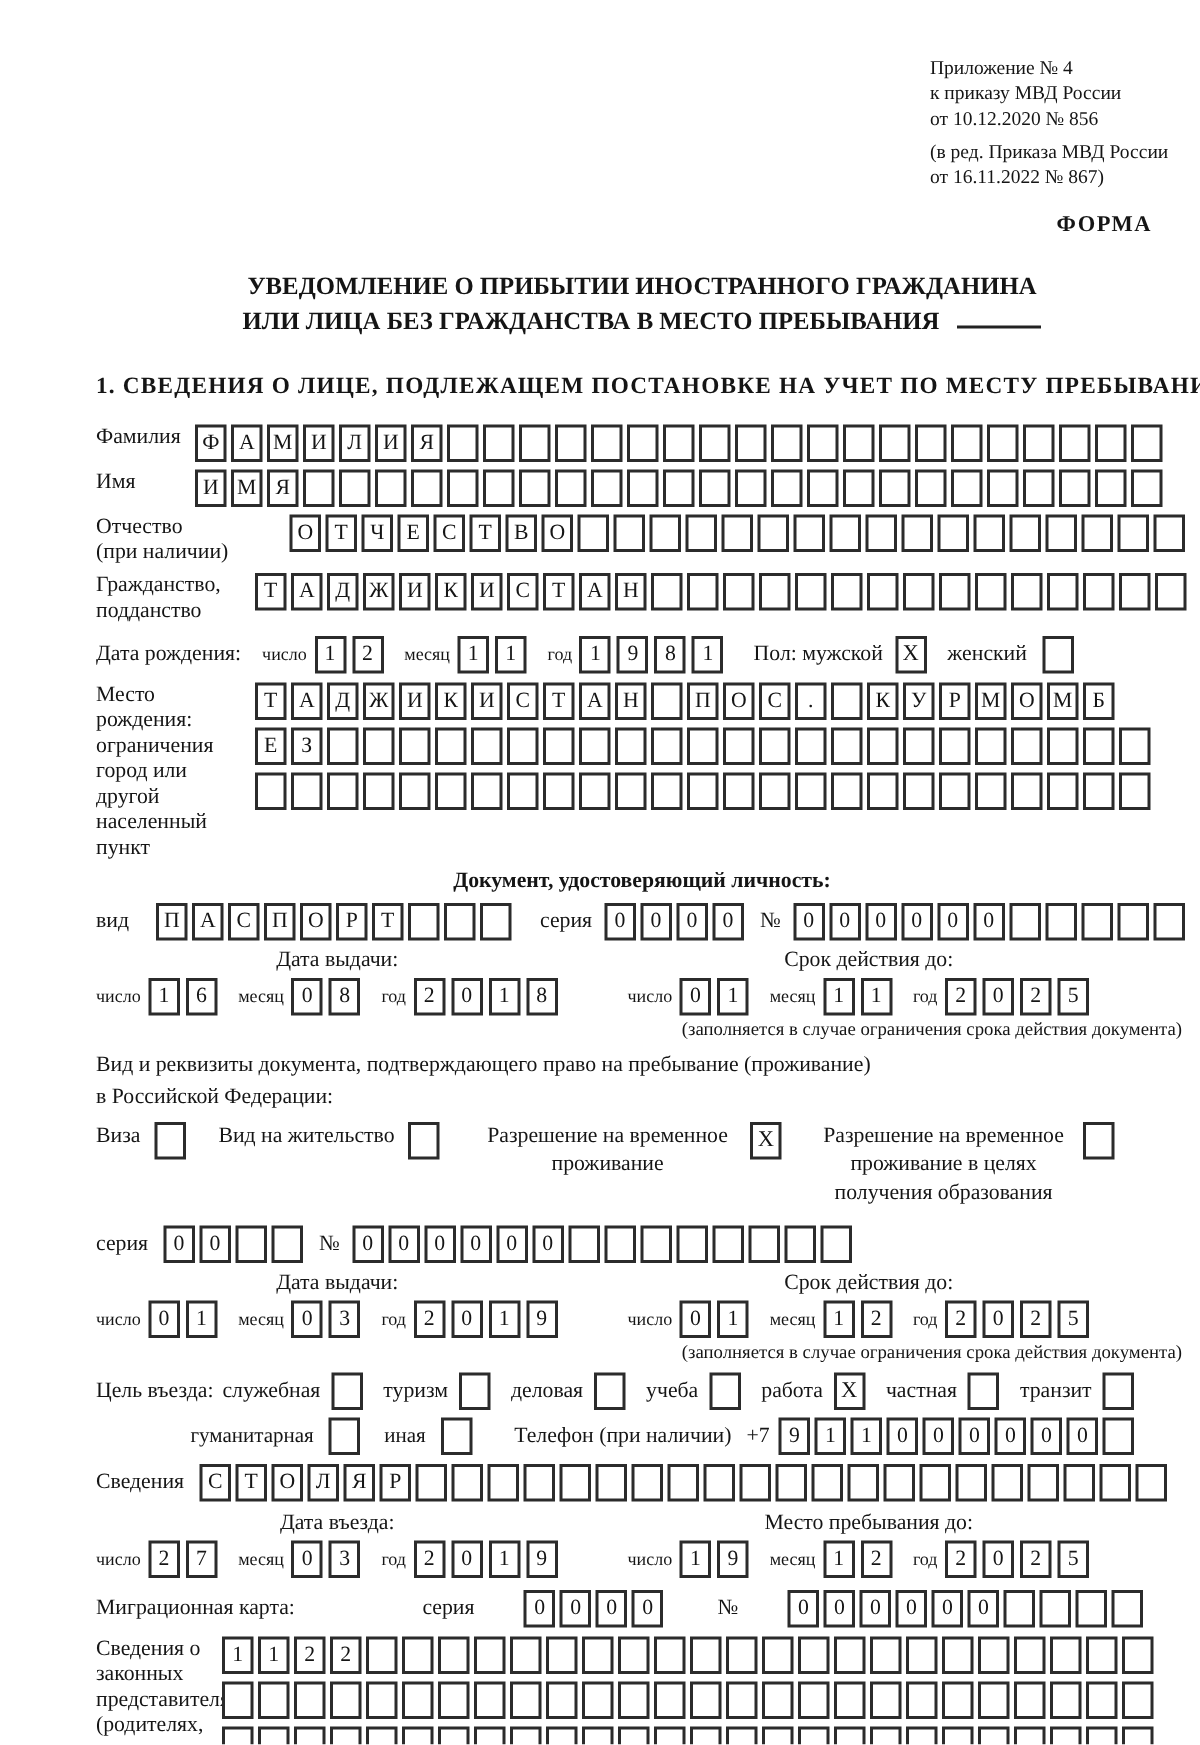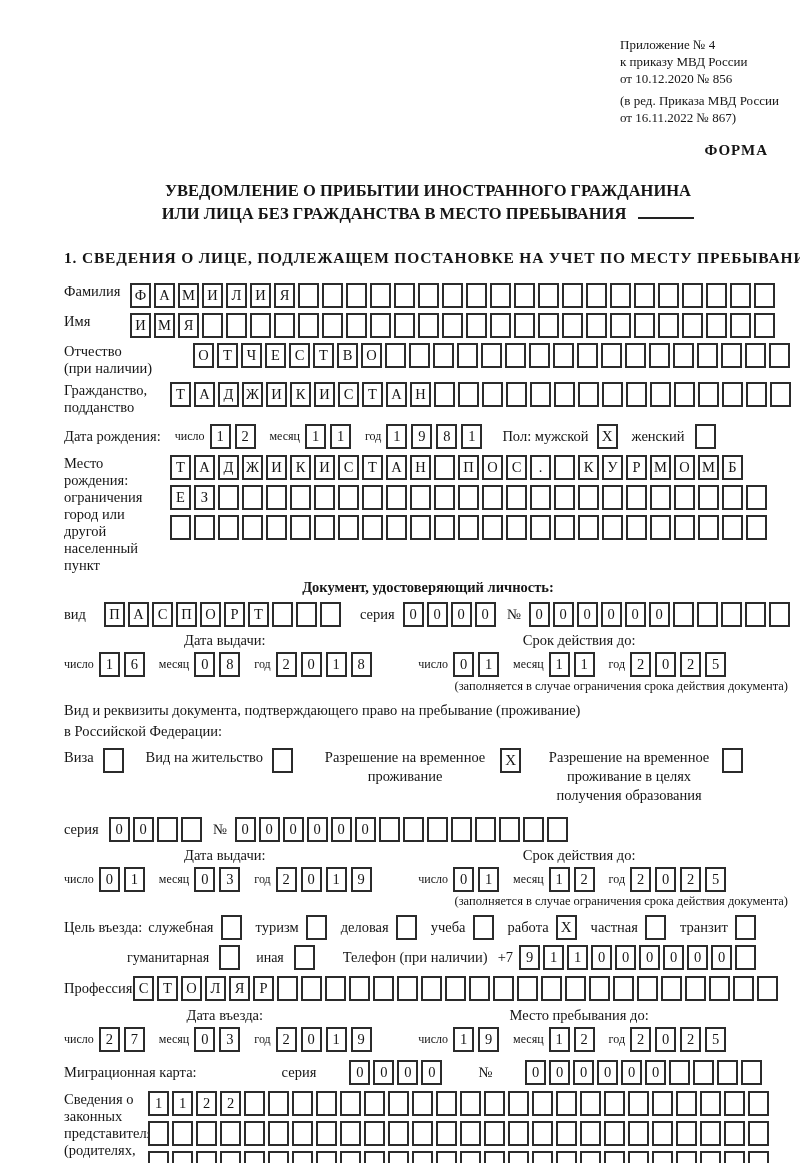--- a/index.html
+++ b/index.html
@@ -569,21 +569,21 @@
           <span class="cell">0</span>
           <span class="cell">0</span>
           <span class="cell">0</span>
           <span class="cell">0</span>
           <span class="cell">0</span>
           <span class="cell"></span>
         </div>
     </div>
 
     <div class="row" style="align-items:center;margin-top:6px;">
-      <div class="lbl w69">Профессия</div>
+      <div class="lbl w69">Сведения</div>
       <div class="cellrow">
           <span class="cell">С</span>
           <span class="cell">Т</span>
           <span class="cell">О</span>
           <span class="cell">Л</span>
           <span class="cell">Я</span>
           <span class="cell">Р</span>
           <span class="cell"></span>
           <span class="cell"></span>
           <span class="cell"></span>

